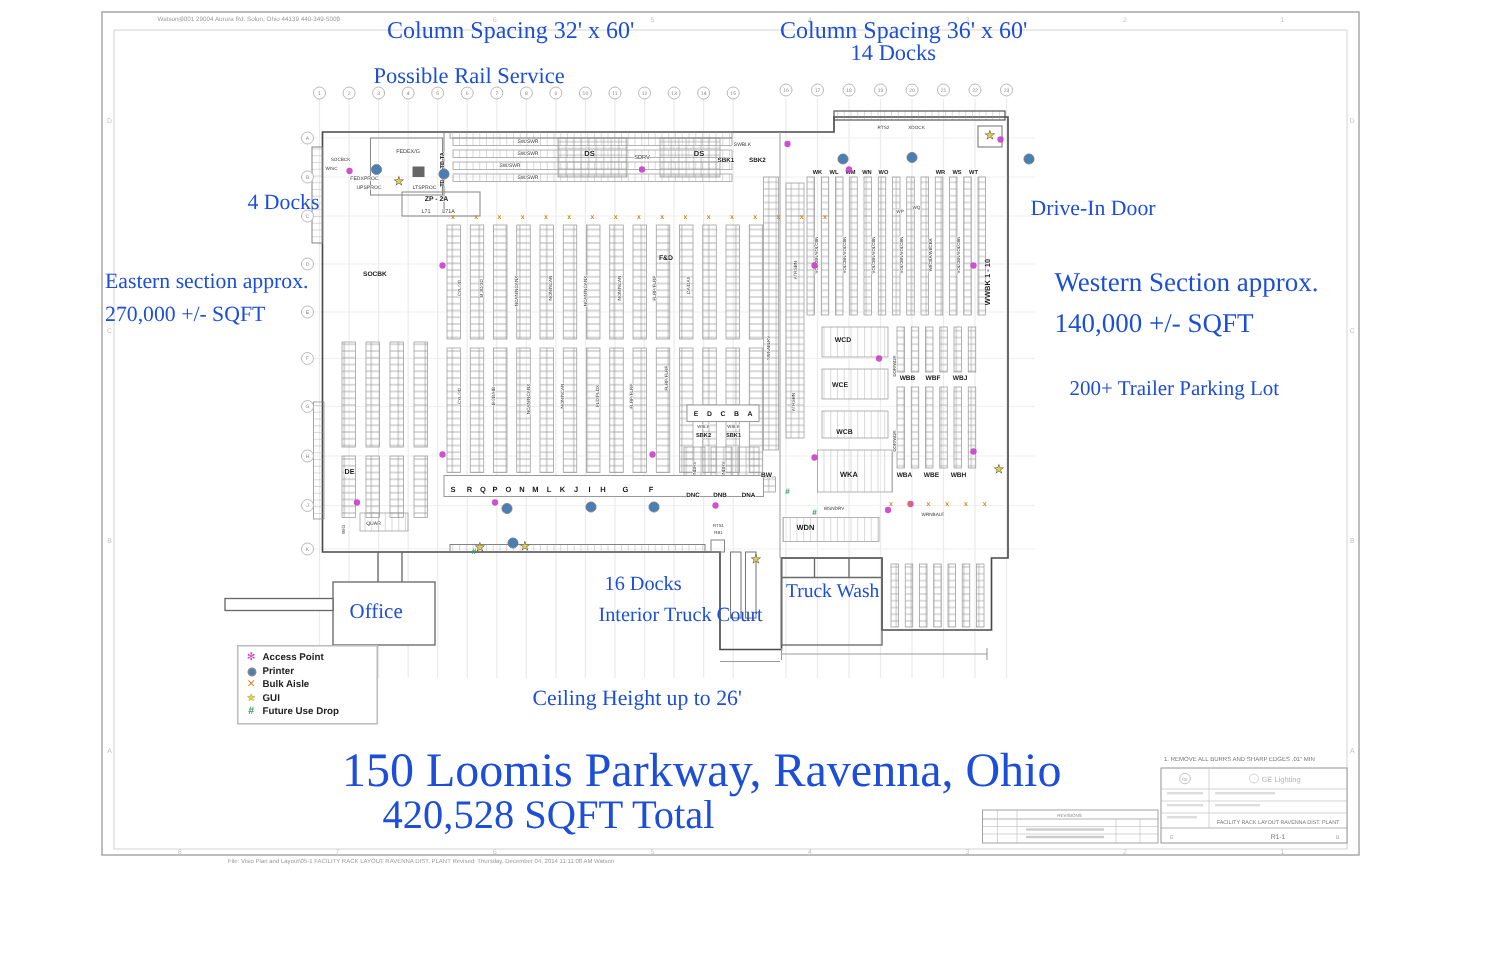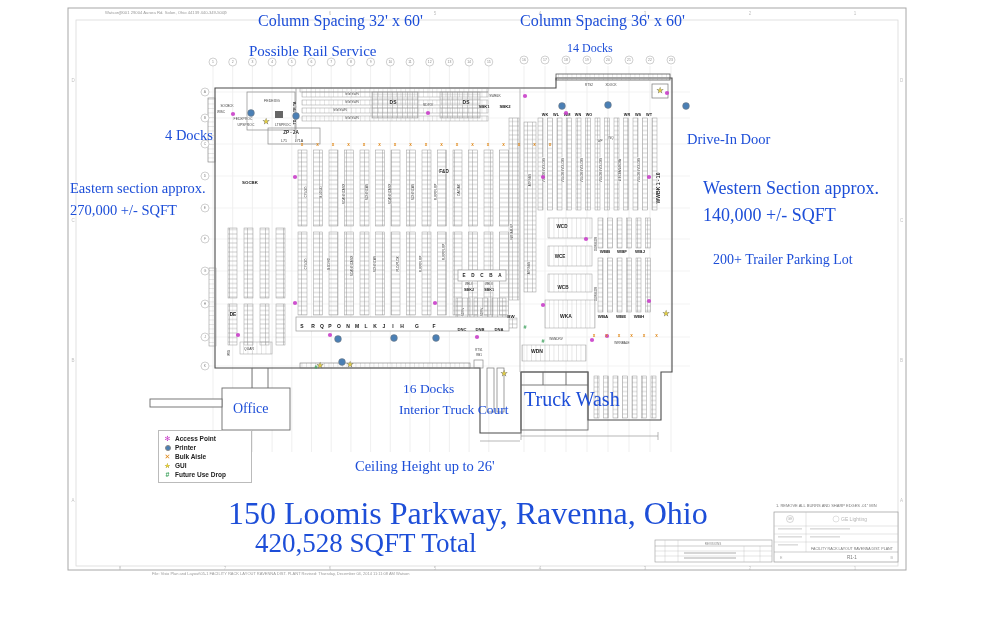--- a/index.html
+++ b/index.html
@@ -521,31 +521,31 @@
     <text x="852" y="559" font-size="4.5" fill="#777" text-anchor="middle">R1-1</text>
     <text x="780" y="559" font-size="3.6" fill="#aaa">E</text>
     <text x="893" y="559" font-size="3.6" fill="#aaa" text-anchor="end">B</text>
   </g>
 </svg>
 
 <div id="annotations">
     <div class="ann" style="left: 258px; top: 9px; font-size: 16px;">Column Spacing 32' x 60'</div>
     <div class="ann" style="left: 520px; top: 9px; font-size: 16px;">Column Spacing 36' x 60'</div>
     <div class="ann" style="left: 249px; top: 40px; font-size: 15px;">Possible Rail Service</div>
-    <div class="ann" style="left: 567px; top: 39px; font-size: 12px;">14 Docks</div>
+    <div class="ann" style="left: 567px; top: 25px; font-size: 15px;">14 Docks</div>
     <div class="ann" style="left: 165px; top: 125px; font-size: 14.5px;">4 Docks</div>
     <div class="ann" style="left: 687px; top: 129px; font-size: 14.5px; text-align: right;">Drive-In Door</div>
     <div class="ann" style="left: 70px; top: 178px; font-size: 14.5px;">Eastern section approx.
 270,000 +/- SQFT</div>
     <div class="ann" style="left: 703px; top: 175px; font-size: 18px;">Western Section approx.
 140,000 +/- SQFT</div>
     <div class="ann" style="left: 713px; top: 249px; font-size: 14px;">200+ Trailer Parking Lot</div>
     <div class="ann" style="left: 403px; top: 379px; font-size: 13.5px;">16 Docks</div>
     <div class="ann" style="left: 375px; top: 400px; font-size: 13.5px; margin-left: 24px;">Interior Truck Court</div>
-    <div class="ann" style="left: 524px; top: 384px; font-size: 20px;">Truck Wash</div>
+    <div class="ann" style="left: 524px; top: 384px; font-size: 13px;">Truck Wash</div>
     <div class="ann" style="left: 233px; top: 398px; font-size: 14px;">Office</div>
     <div class="ann" style="left: 355px; top: 456px; font-size: 14.5px;">Ceiling Height up to 26'</div>
     <div class="ann" style="left: 228px; top: 489px; font-size: 32px;">150 Loomis Parkway, Ravenna, Ohio</div>
     <div class="ann" style="left: 255px; top: 523px; font-size: 27px;">420,528 SQFT Total</div>
   </div>
 
 <div id="legend">
     <div class="leg-item">
       <span class="leg-sym" style="color: rgb(201, 62, 201); font-weight: bold;">✻</span>
       <span class="leg-label">Access Point</span>

